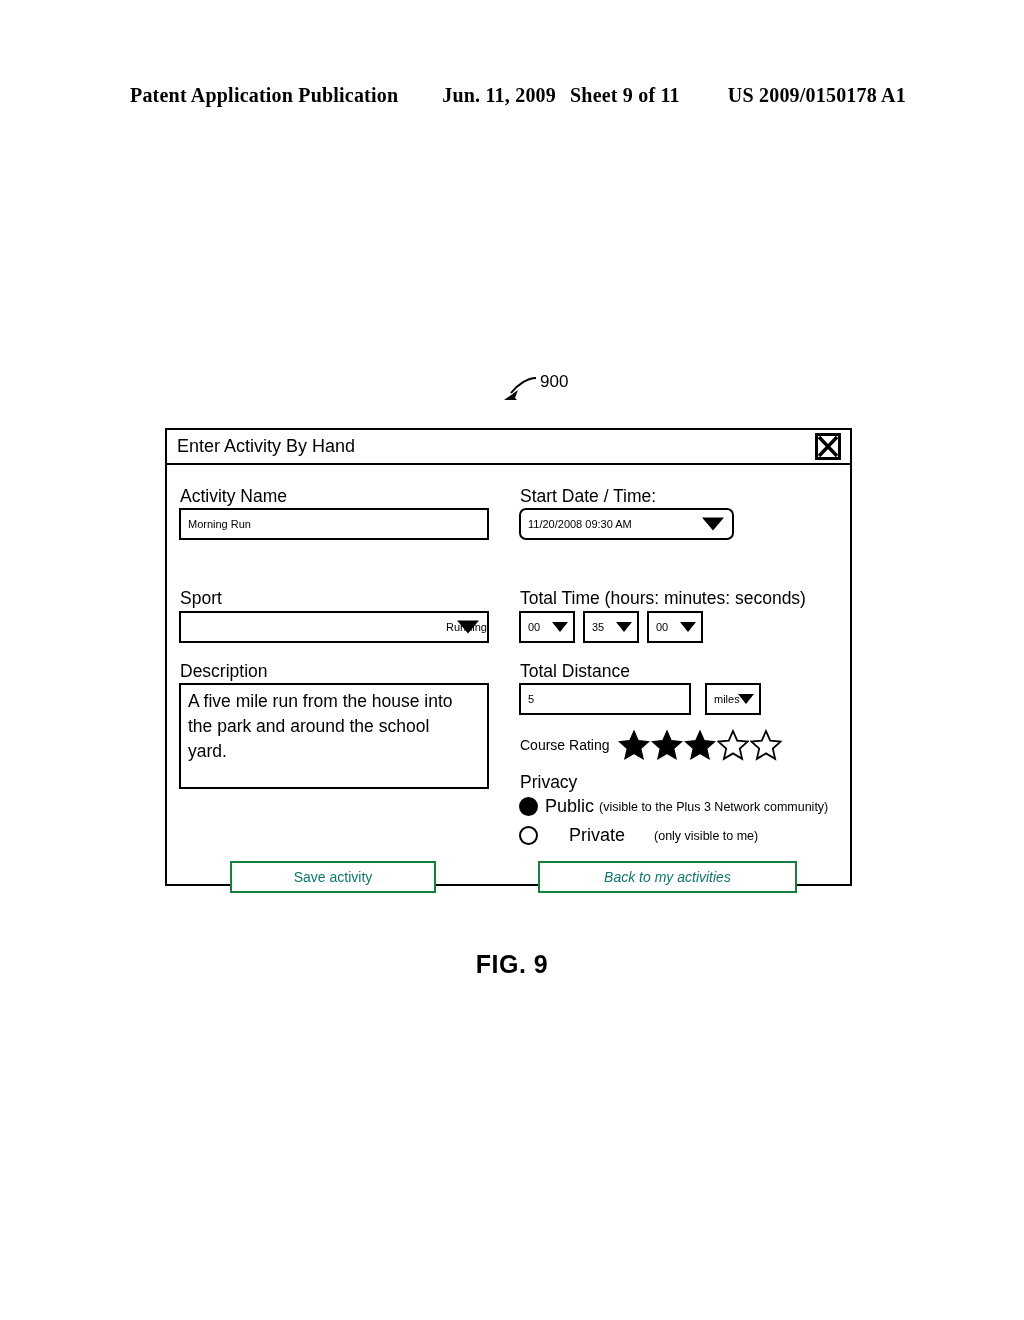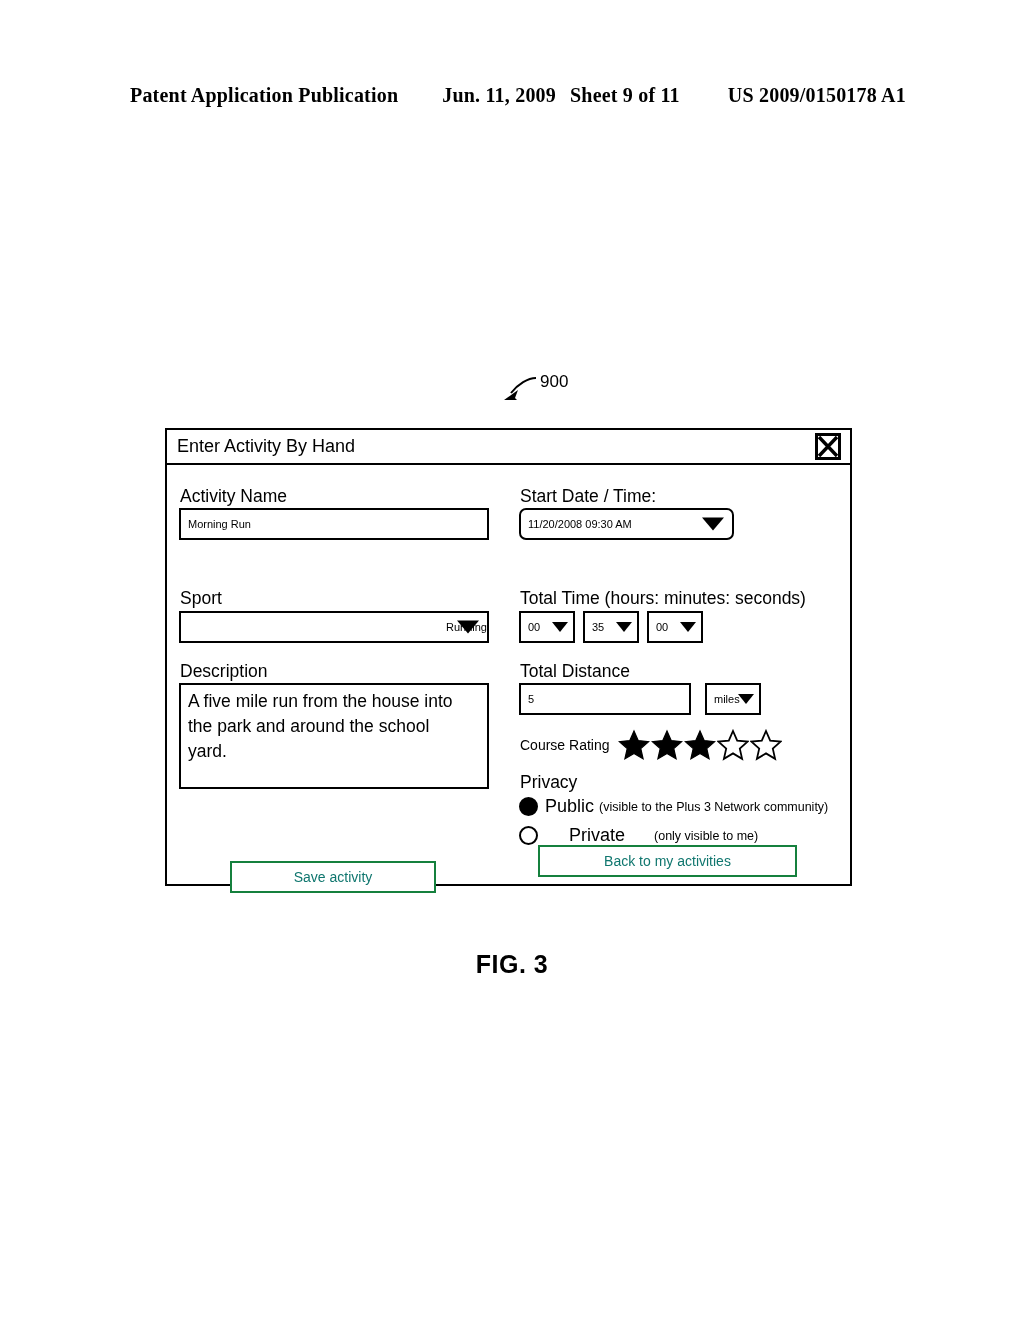--- a/index.html
+++ b/index.html
@@ -312,20 +312,20 @@
 
     <div class="privacy-opt" style="left:352px; top:360px;gap:24px;">
       <span class="radio"></span>
       <span class="opt-main">Private</span>
       <span class="opt-sub">(only visible to me)</span>
     </div>
 
     <div class="btn" style="left:63px; top:396px; width:206px; height:32px;">
       <span>Save activity</span>
     </div>
-    <div class="btn" style="left:371px; top:380px; width:259px; height:32px;">
+    <div class="btn" style="left:371px; top:396px; width:259px; height:32px;font-style:italic;">
       <span>Back to my activities</span>
     </div>
 
   </div>
 </div>
 
-<div class="fig-caption">FIG. 3</div>
+<div class="fig-caption">FIG. 9</div>
 
 </body></html>

